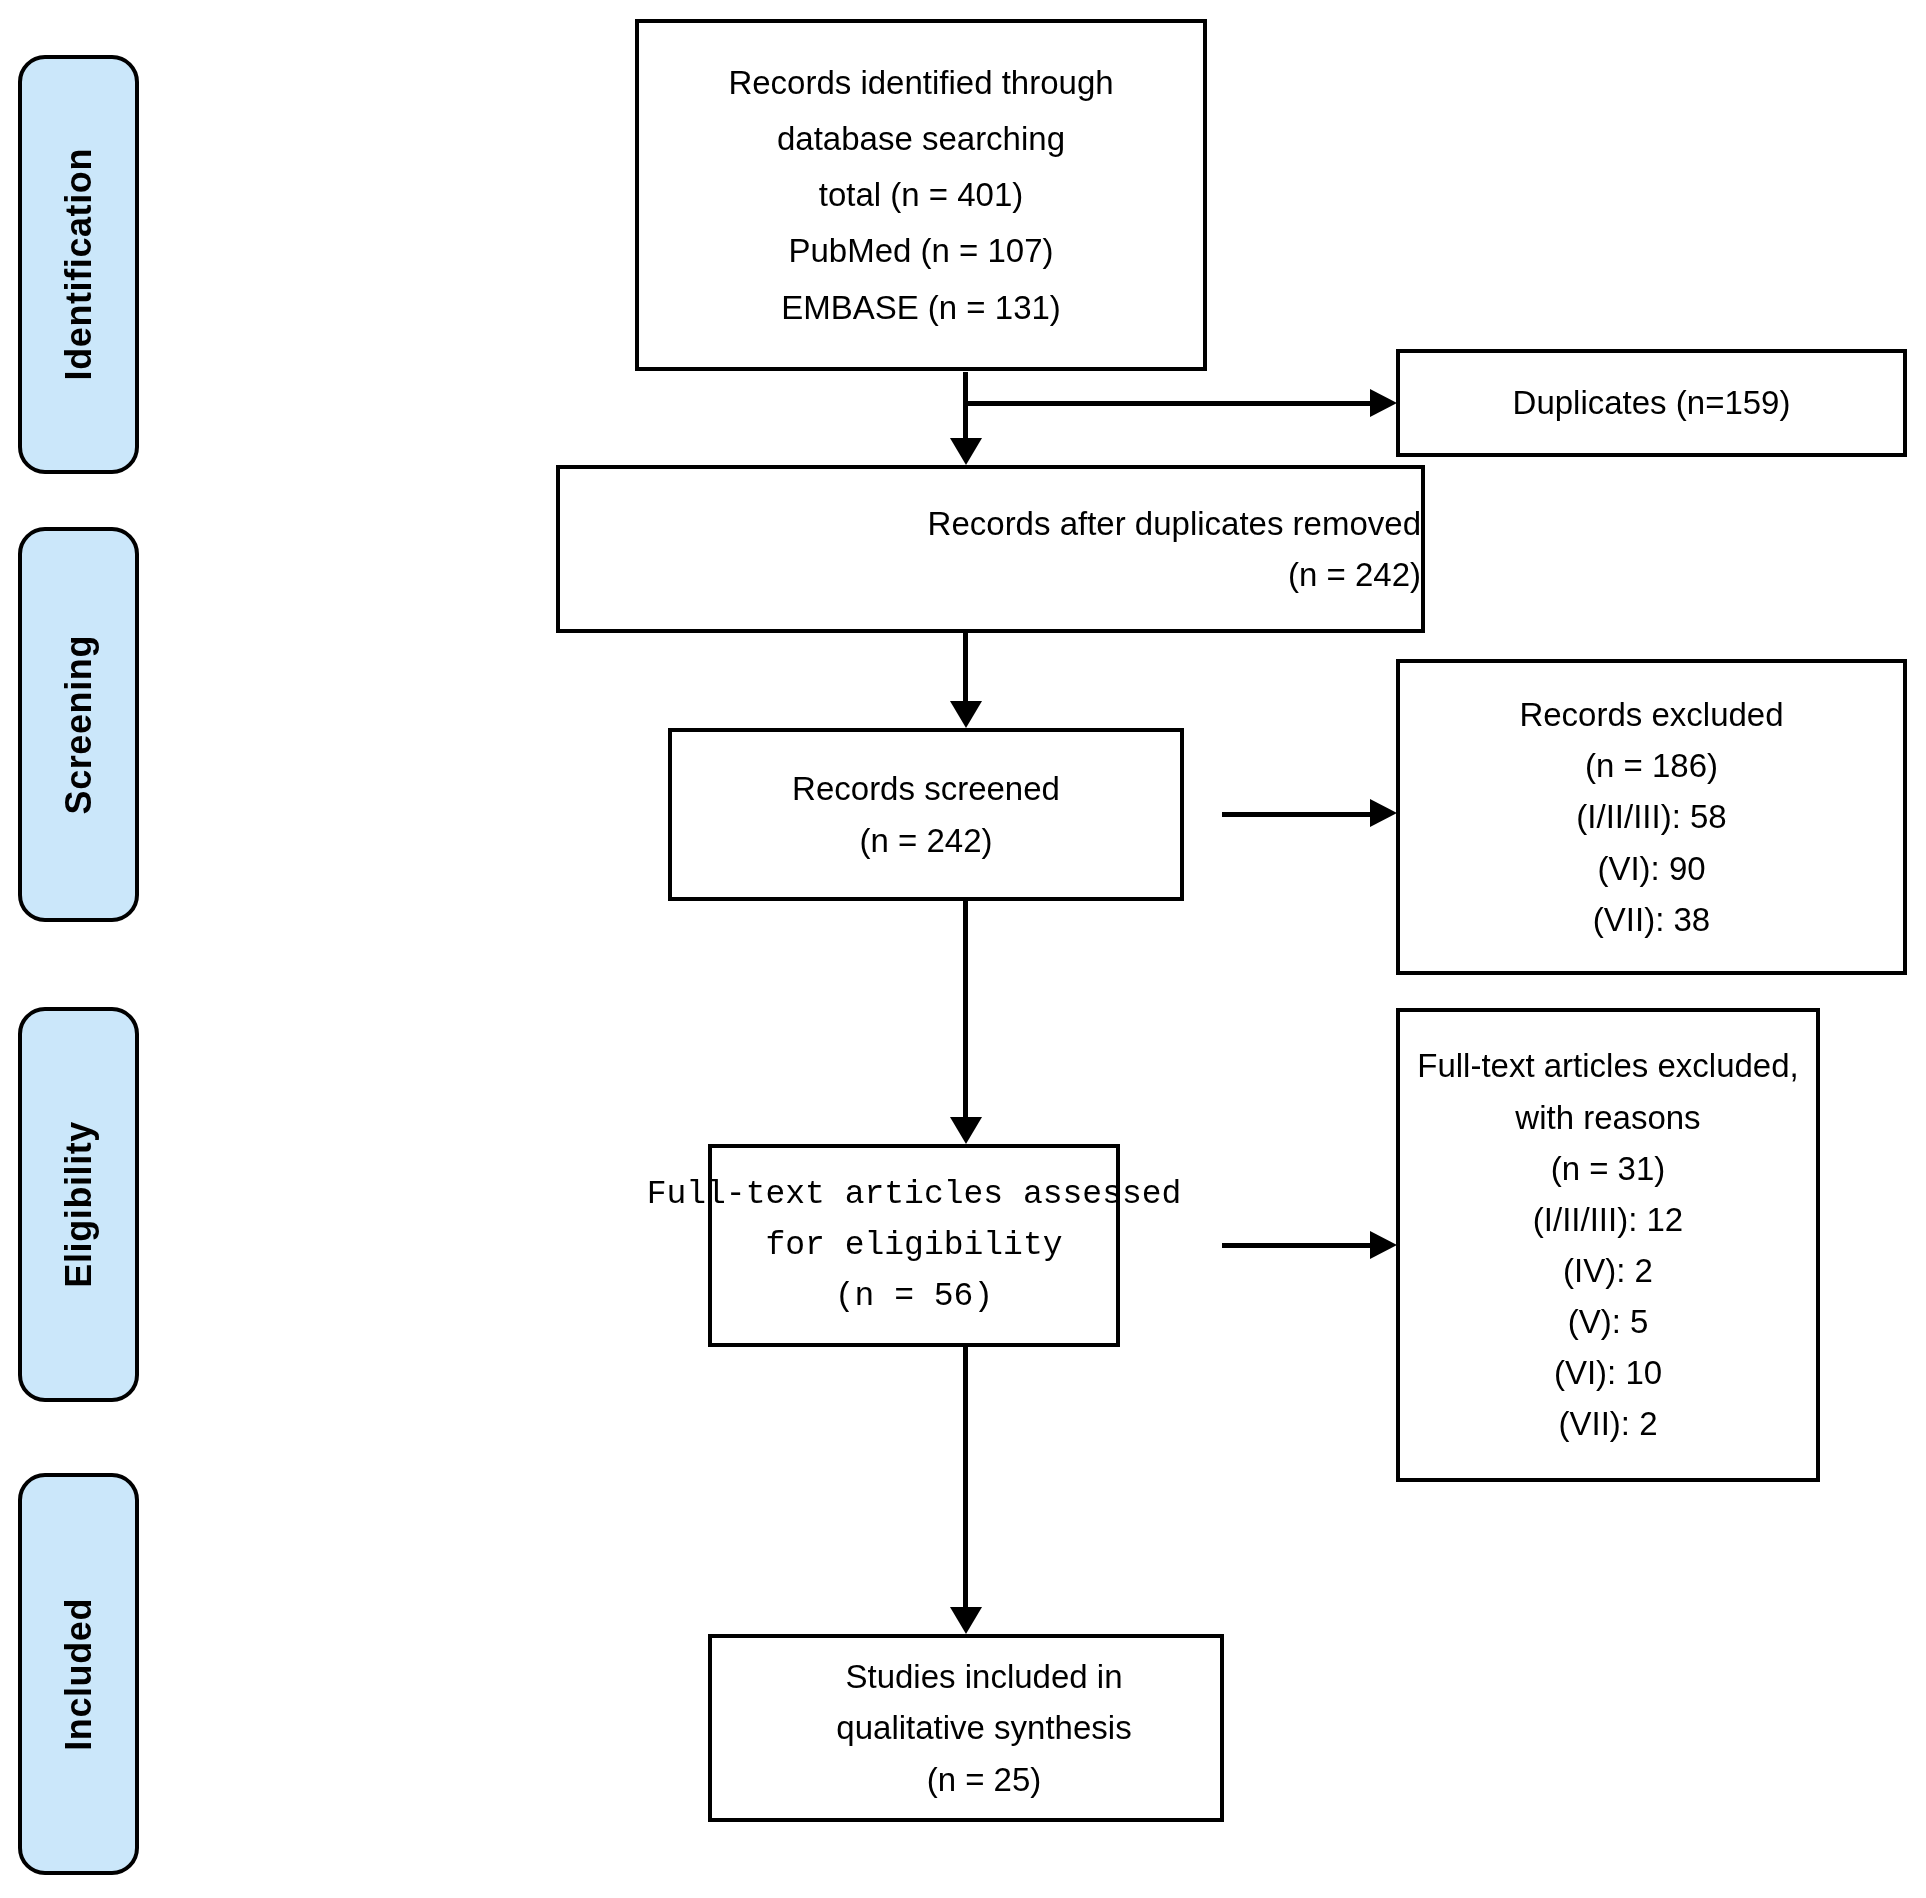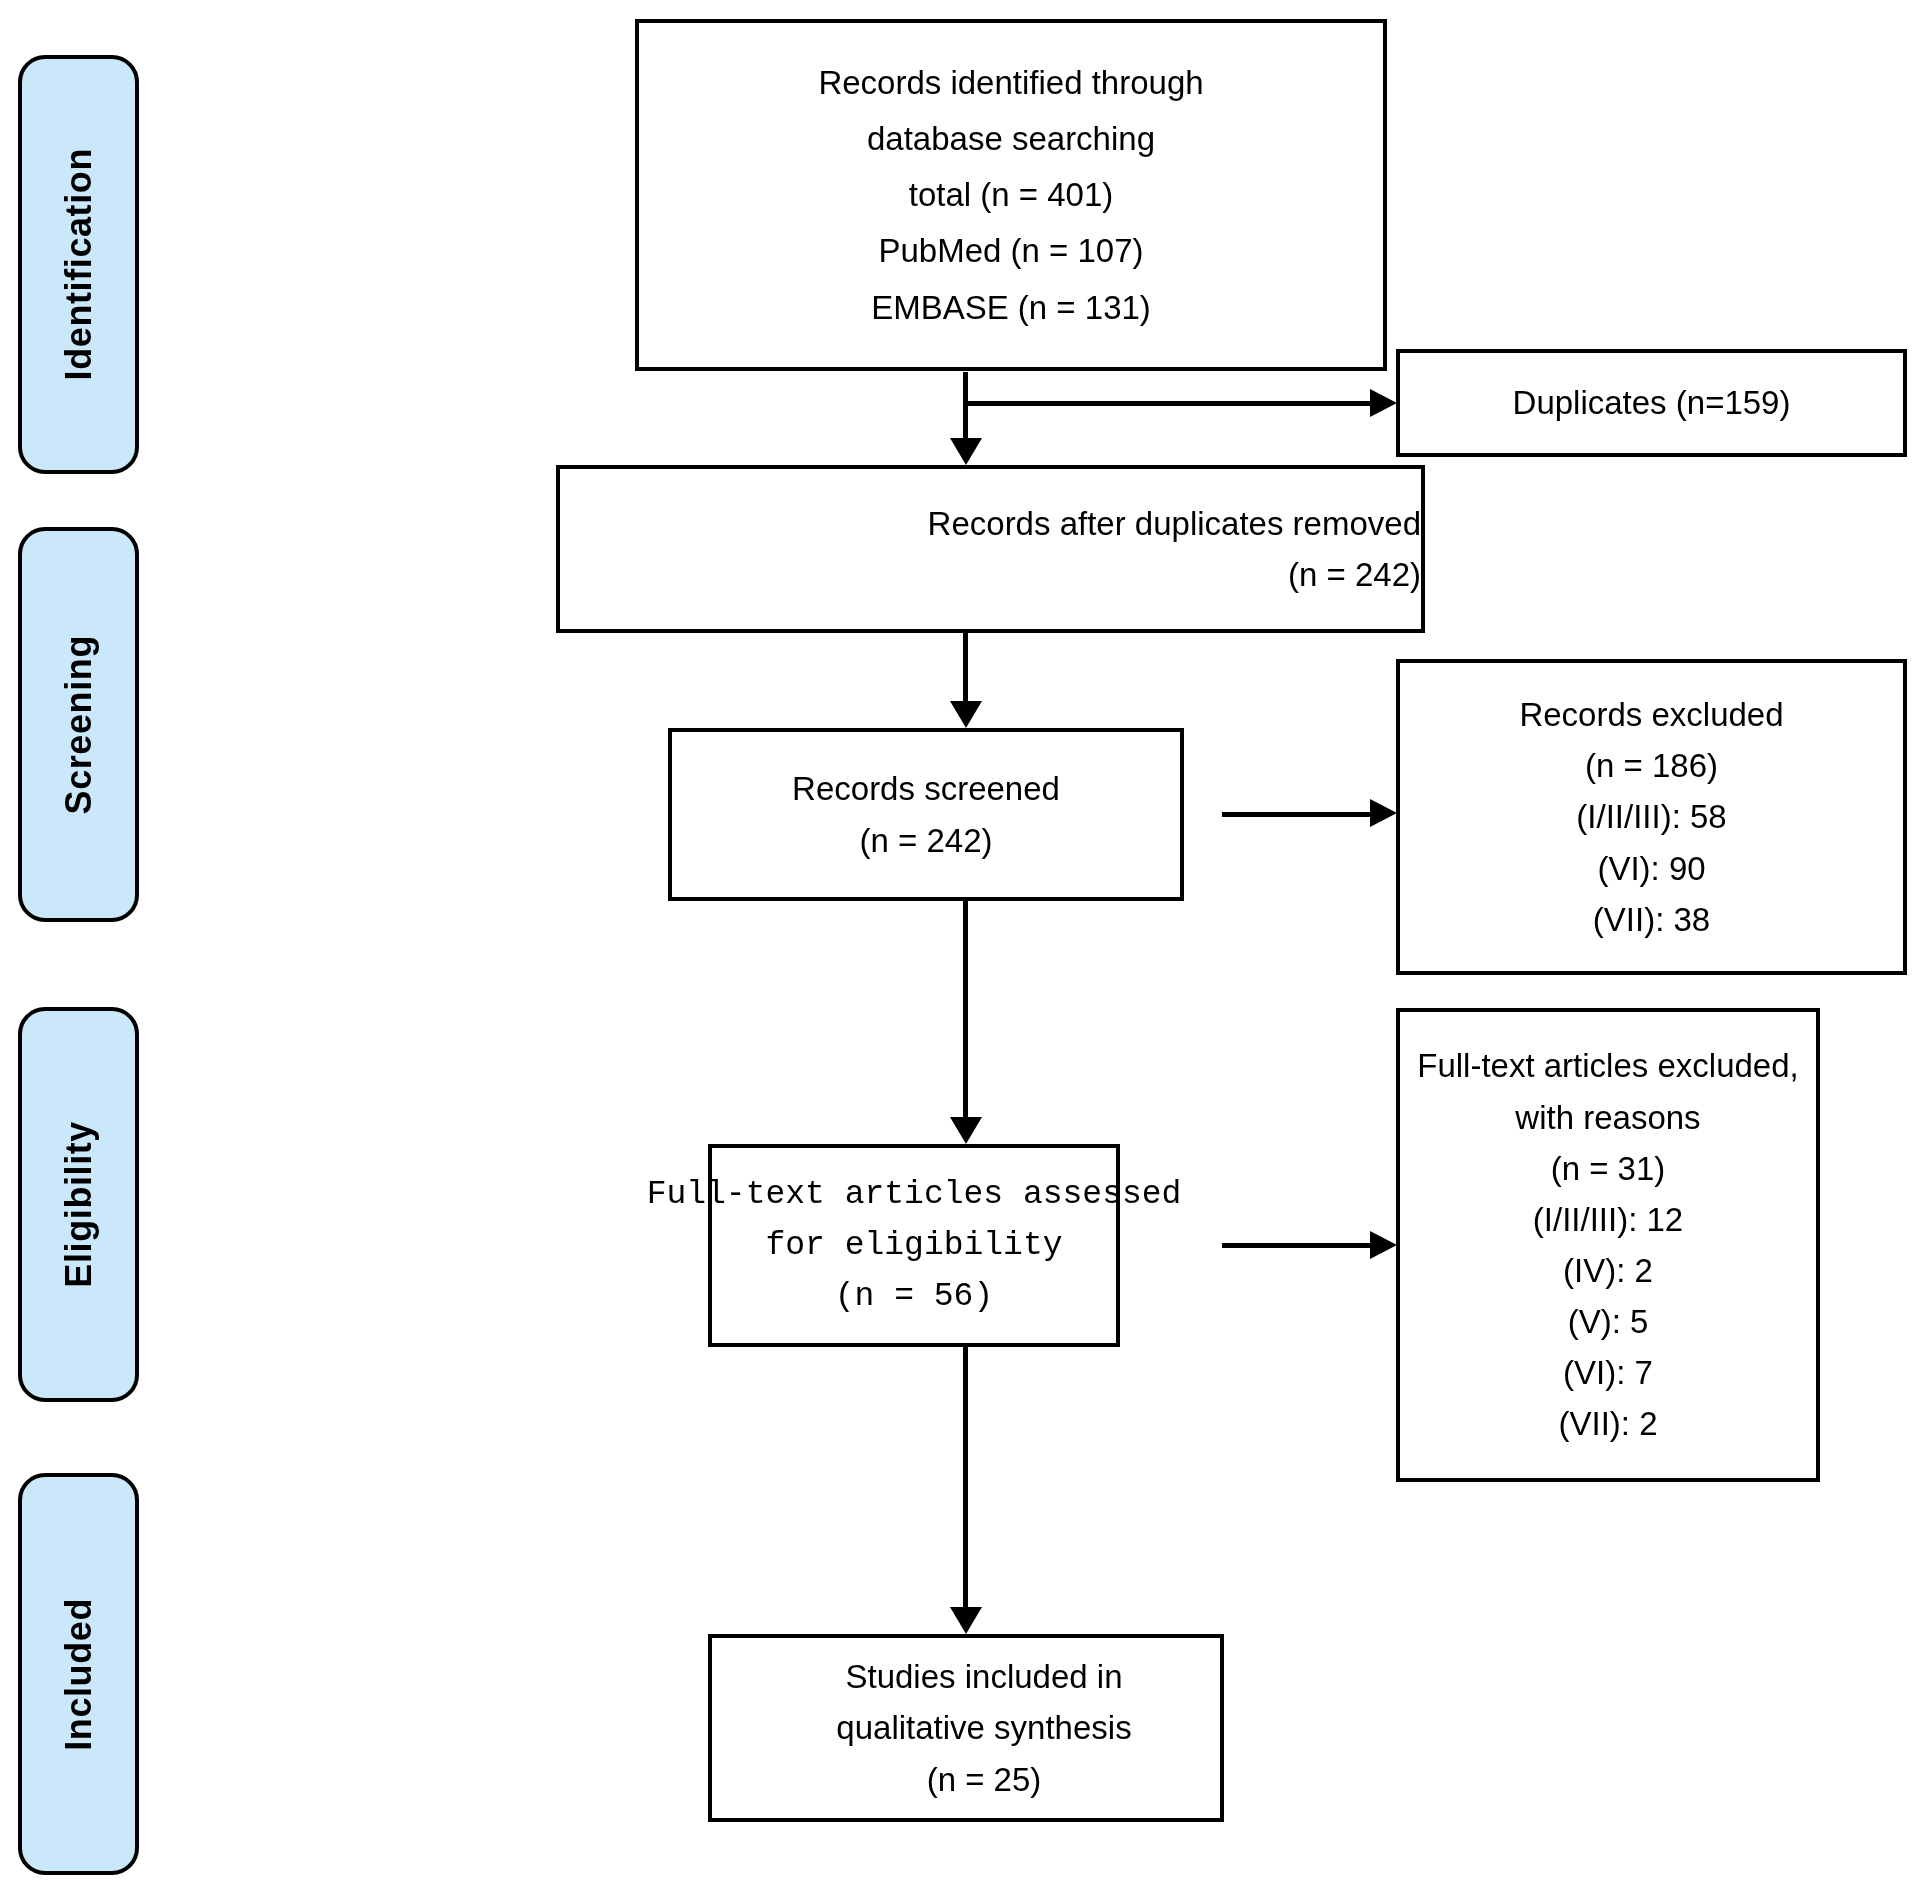--- a/index.html
+++ b/index.html
@@ -53,21 +53,21 @@
     flex-direction: column;
     justify-content: center;
     align-items: center;
     text-align: center;
     font-size: 33px;
     line-height: 1.55;
   }
   .flow-box .ln { white-space: nowrap; }
   .flow-box .bold { font-weight: normal; }
 
-  #box-identified        { left: 635px; top: 19.4px;   width: 752px; height: 352px; line-height: 1.7; }
+  #box-identified        { left: 635px; top: 19.4px;   width: 572px; height: 352px; line-height: 1.7; }
   #box-duplicates        { left: 1396px; top: 349px;  width: 511px;  height: 108px; }
   #box-after-duplicates  { left: 556px;  top: 465px;  width: 869px; height: 168px; align-items: flex-end; }
   #box-screened          { left: 668px; top: 728px; width: 516px;  height: 173px; }
   #box-records-excluded  { left: 1396px; top: 659px; width: 511px;  height: 316px; }
   #box-assessed          { left: 708px; top: 1144px; width: 412px;  height: 203px; font-family: Liberation Mono, monospace; }
   #box-fulltext-excluded { left: 1396px; top: 1008px; width: 424px;  height: 474px; }
   #box-included          { left: 708px; top: 1634px; width: 516px;  height: 188px; padding-left: 36px; }
 
   
   .connector { position: absolute; background: #000000; }
@@ -153,21 +153,21 @@
     <div class="ln">(n = 56)</div>
   </div>
 
   <div class="flow-box" id="box-fulltext-excluded">
     <div class="ln">Full-text articles excluded,</div>
     <div class="ln">with reasons</div>
     <div class="ln">(n = 31)</div>
     <div class="ln">(I/II/III): 12</div>
     <div class="ln">(IV): 2</div>
     <div class="ln">(V): 5</div>
-    <div class="ln">(VI): 7</div>
+    <div class="ln">(VI): 10</div>
     <div class="ln">(VII): 2</div>
   </div>
 
   <div class="flow-box" id="box-included">
     <div class="ln">Studies included in</div>
     <div class="ln">qualitative synthesis</div>
     <div class="ln bold">(n = 25)</div>
   </div>
 
   <div class="connector" id="conn-identified-down"></div>

